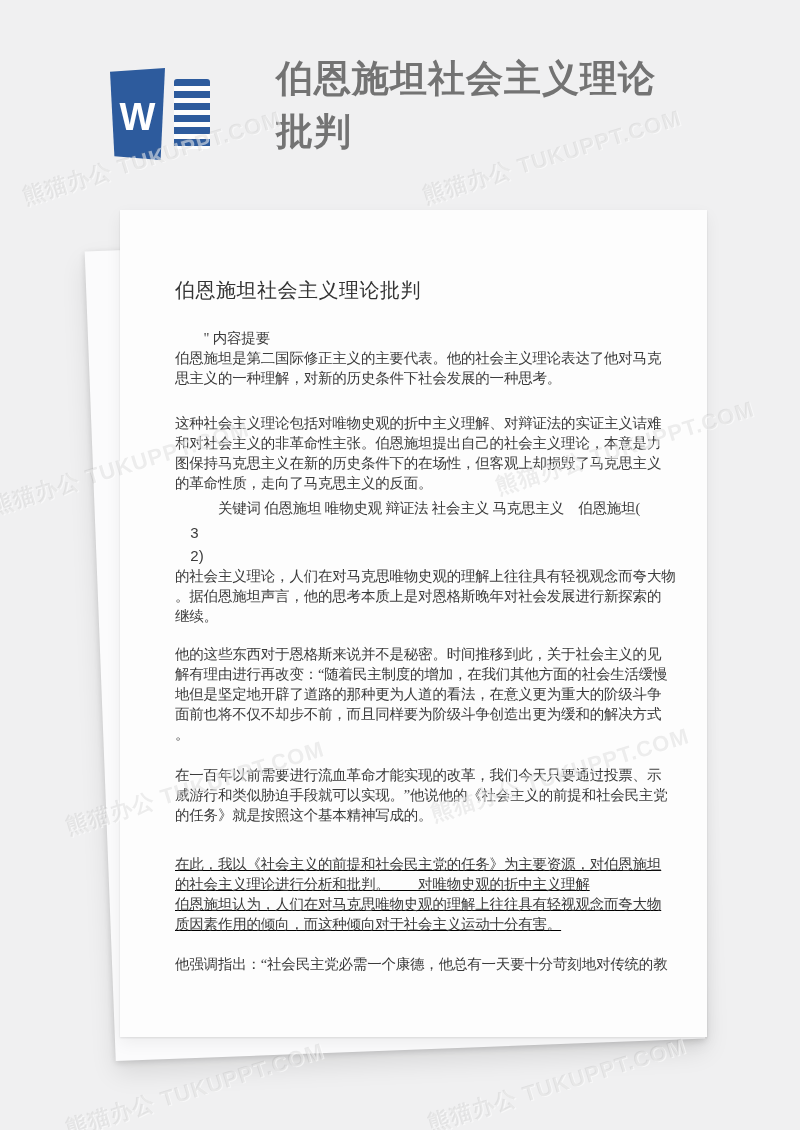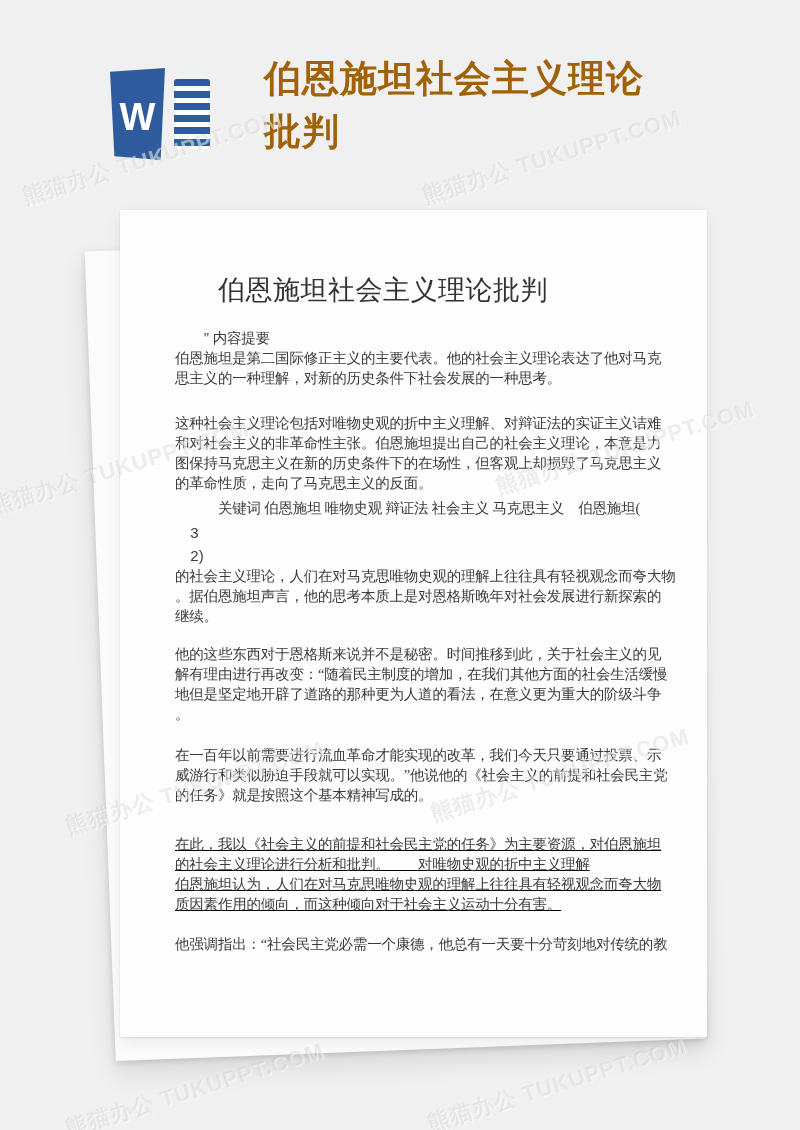--- a/index.html
+++ b/index.html
@@ -20,41 +20,41 @@
     color:#fff;font-family:"Liberation Sans",sans-serif;
     font-weight:bold;font-size:38px;line-height:1;margin-top:6px;
   }
   .word-icon .doc{
     position:absolute;left:64px;top:13px;width:36px;height:70px;
     border-radius:3px;
     background:repeating-linear-gradient(
       to bottom,#2d5b9d 0px,#2d5b9d 7px,#fdfdfd 7px,#fdfdfd 12px);
   }
   .header-title{
-    position:absolute;left:264px;top:52px;width:460px;
+    position:absolute;left:276px;top:52px;width:460px;
     font-size:37px;line-height:53px;font-weight:bold;
-    color:#a16207;letter-spacing:1px;
+    color:#737373;letter-spacing:1px;
   }
   
   .back-sheet{
     position:absolute;left:100px;top:240px;width:590px;height:810px;
     background:#fbfbfc;transform:rotate(-2.2deg);
     box-shadow:0 2px 6px rgba(0,0,0,0.14),0 12px 26px rgba(0,0,0,0.10);
   }
   .page{
     position:absolute;left:120px;top:210px;width:587px;height:827px;
     background:#fdfdfd;
     box-shadow:0 1px 2px rgba(0,0,0,0.10),0 6px 16px rgba(0,0,0,0.06);
     overflow:hidden;
     box-sizing:border-box;
     padding:66px 45px 0 55px;
   }
   .doc-title{
-    font-size:27px;line-height:29px;color:#333;
-    letter-spacing:0.5px;white-space:pre;margin-left:43px;
+    font-size:20px;line-height:29px;color:#333;
+    letter-spacing:0.5px;white-space:pre;
   }
   .para{margin:0;}
   .tline{
     font-size:14.5px;line-height:20px;color:#3b3b3b;
     letter-spacing:-0.2px;white-space:pre;
   }
   .para.sans .tline{
     font-family:"Liberation Sans","DejaVu Sans",sans-serif;
     font-size:15px;letter-spacing:0.2px;
   }
@@ -111,20 +111,21 @@
         </div>
         <div class="para" style="margin-top: 0px;">
           <div class="tline">的社会主义理论，人们在对马克思唯物史观的理解上往往具有轻视观念而夸大物</div>
           <div class="tline">。据伯恩施坦声言，他的思考本质上是对恩格斯晚年对社会发展进行新探索的</div>
           <div class="tline">继续。</div>
         </div>
         <div class="para" style="margin-top: 18px;">
           <div class="tline">他的这些东西对于恩格斯来说并不是秘密。时间推移到此，关于社会主义的见</div>
           <div class="tline">解有理由进行再改变：“随着民主制度的增加，在我们其他方面的社会生活缓慢</div>
           <div class="tline">地但是坚定地开辟了道路的那种更为人道的看法，在意义更为重大的阶级斗争</div>
+          <div class="tline">面前也将不仅不却步不前，而且同样要为阶级斗争创造出更为缓和的解决方式</div>
           <div class="tline">。</div>
         </div>
         <div class="para" style="margin-top: 21px;">
           <div class="tline">在一百年以前需要进行流血革命才能实现的改革，我们今天只要通过投票、示</div>
           <div class="tline">威游行和类似胁迫手段就可以实现。”他说他的《社会主义的前提和社会民主党</div>
           <div class="tline">的任务》就是按照这个基本精神写成的。</div>
         </div>
         <div class="para" style="margin-top: 29px; text-decoration: underline;">
           <div class="tline">在此，我以《社会主义的前提和社会民主党的任务》为主要资源，对伯恩施坦</div>
           <div class="tline">的社会主义理论进行分析和批判。　　对唯物史观的折中主义理解</div>

